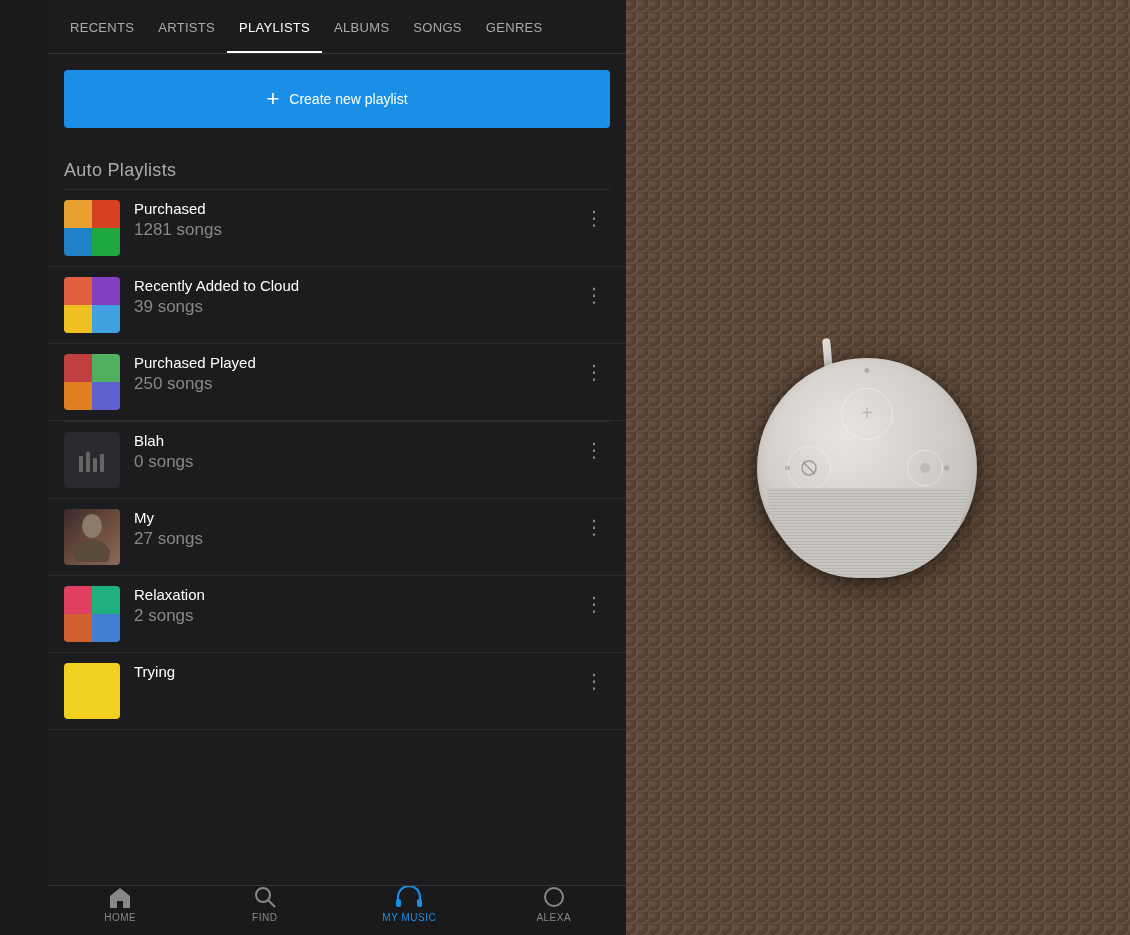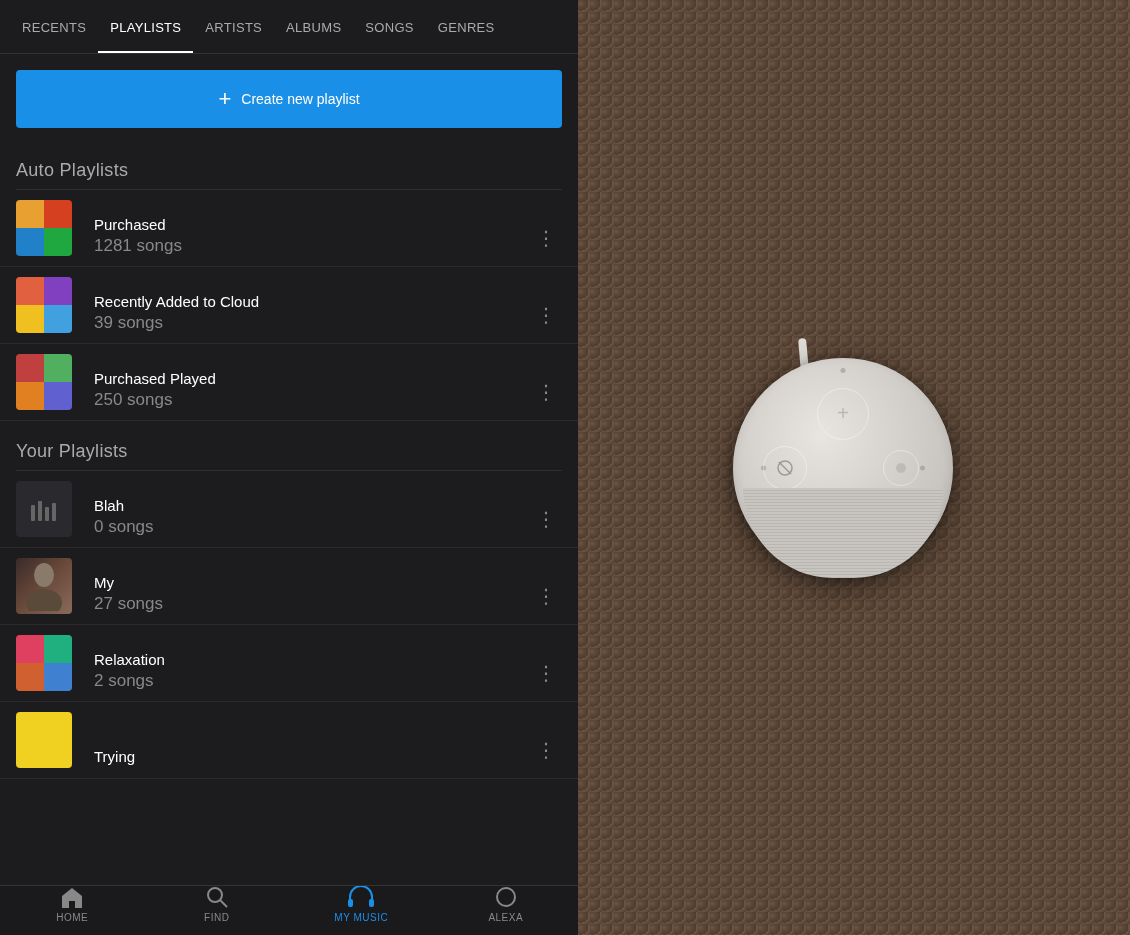--- a/index.html
+++ b/index.html
@@ -13,20 +13,21 @@
     }
 
     
     .app-panel {
       width: 578px;
       height: 935px;
       background: #1c1c1e;
       display: flex;
       flex-direction: column;
       overflow: hidden;
+      margin-left: 48px;
     }
 
     
     .top-nav {
       display: flex;
       background: #1c1c1e;
       border-bottom: 1px solid #333;
       padding: 0 10px;
     }
     .nav-item {
@@ -86,23 +87,23 @@
     }
     .section-divider {
       height: 1px;
       background: #2e2e2e;
       margin: 0 16px;
     }
 
     
     .playlist-item {
       display: flex;
-      align-items: flex-end;
+      align-items: flex-start;
       padding: 10px 16px;
-      gap: 22px;
+      gap: 14px;
       border-bottom: 1px solid #2a2a2a;
       cursor: pointer;
     }
 
     .playlist-thumb {
       width: 56px;
       height: 56px;
       border-radius: 4px;
       overflow: hidden;
       flex-shrink: 0;
@@ -362,22 +363,22 @@
       height: 100%;
     }
   </style>
 </head>
 <body>
 
 <div class="app-panel">
 
   <nav class="top-nav">
     <div class="nav-item">RECENTS</div>
+    <div class="nav-item">ARTISTS</div>
     <div class="nav-item active">PLAYLISTS</div>
-    <div class="nav-item">ARTISTS</div>
     <div class="nav-item">ALBUMS</div>
     <div class="nav-item">SONGS</div>
     <div class="nav-item">GENRES</div>
   </nav>
 
   <div class="content-scroll">
 
     <div class="create-btn">
       <span class="create-btn-icon">+</span>
       <span class="create-btn-text">Create new playlist</span>
@@ -427,21 +428,20 @@
           <div class="thumb-cell c12"></div>
         </div>
       </div>
       <div class="playlist-info">
         <div class="playlist-name">Purchased Played</div>
         <div class="playlist-count">250 songs</div>
       </div>
       <div class="more-btn">⋮</div>
     </div>
 
-    <div class="section-label" style="margin-top:8px;">Your Playlists</div>
     <div class="section-divider"></div>
 
     <div class="playlist-item">
       <div class="playlist-thumb">
         <div class="thumb-dark">
           <svg width="30" height="24" viewBox="0 0 30 24">
             <rect x="2" y="8" width="4" height="16" fill="#666" rx="1"></rect>
             <rect x="9" y="4" width="4" height="20" fill="#666" rx="1"></rect>
             <rect x="16" y="10" width="4" height="14" fill="#666" rx="1"></rect>
             <rect x="23" y="6" width="4" height="18" fill="#666" rx="1"></rect>

